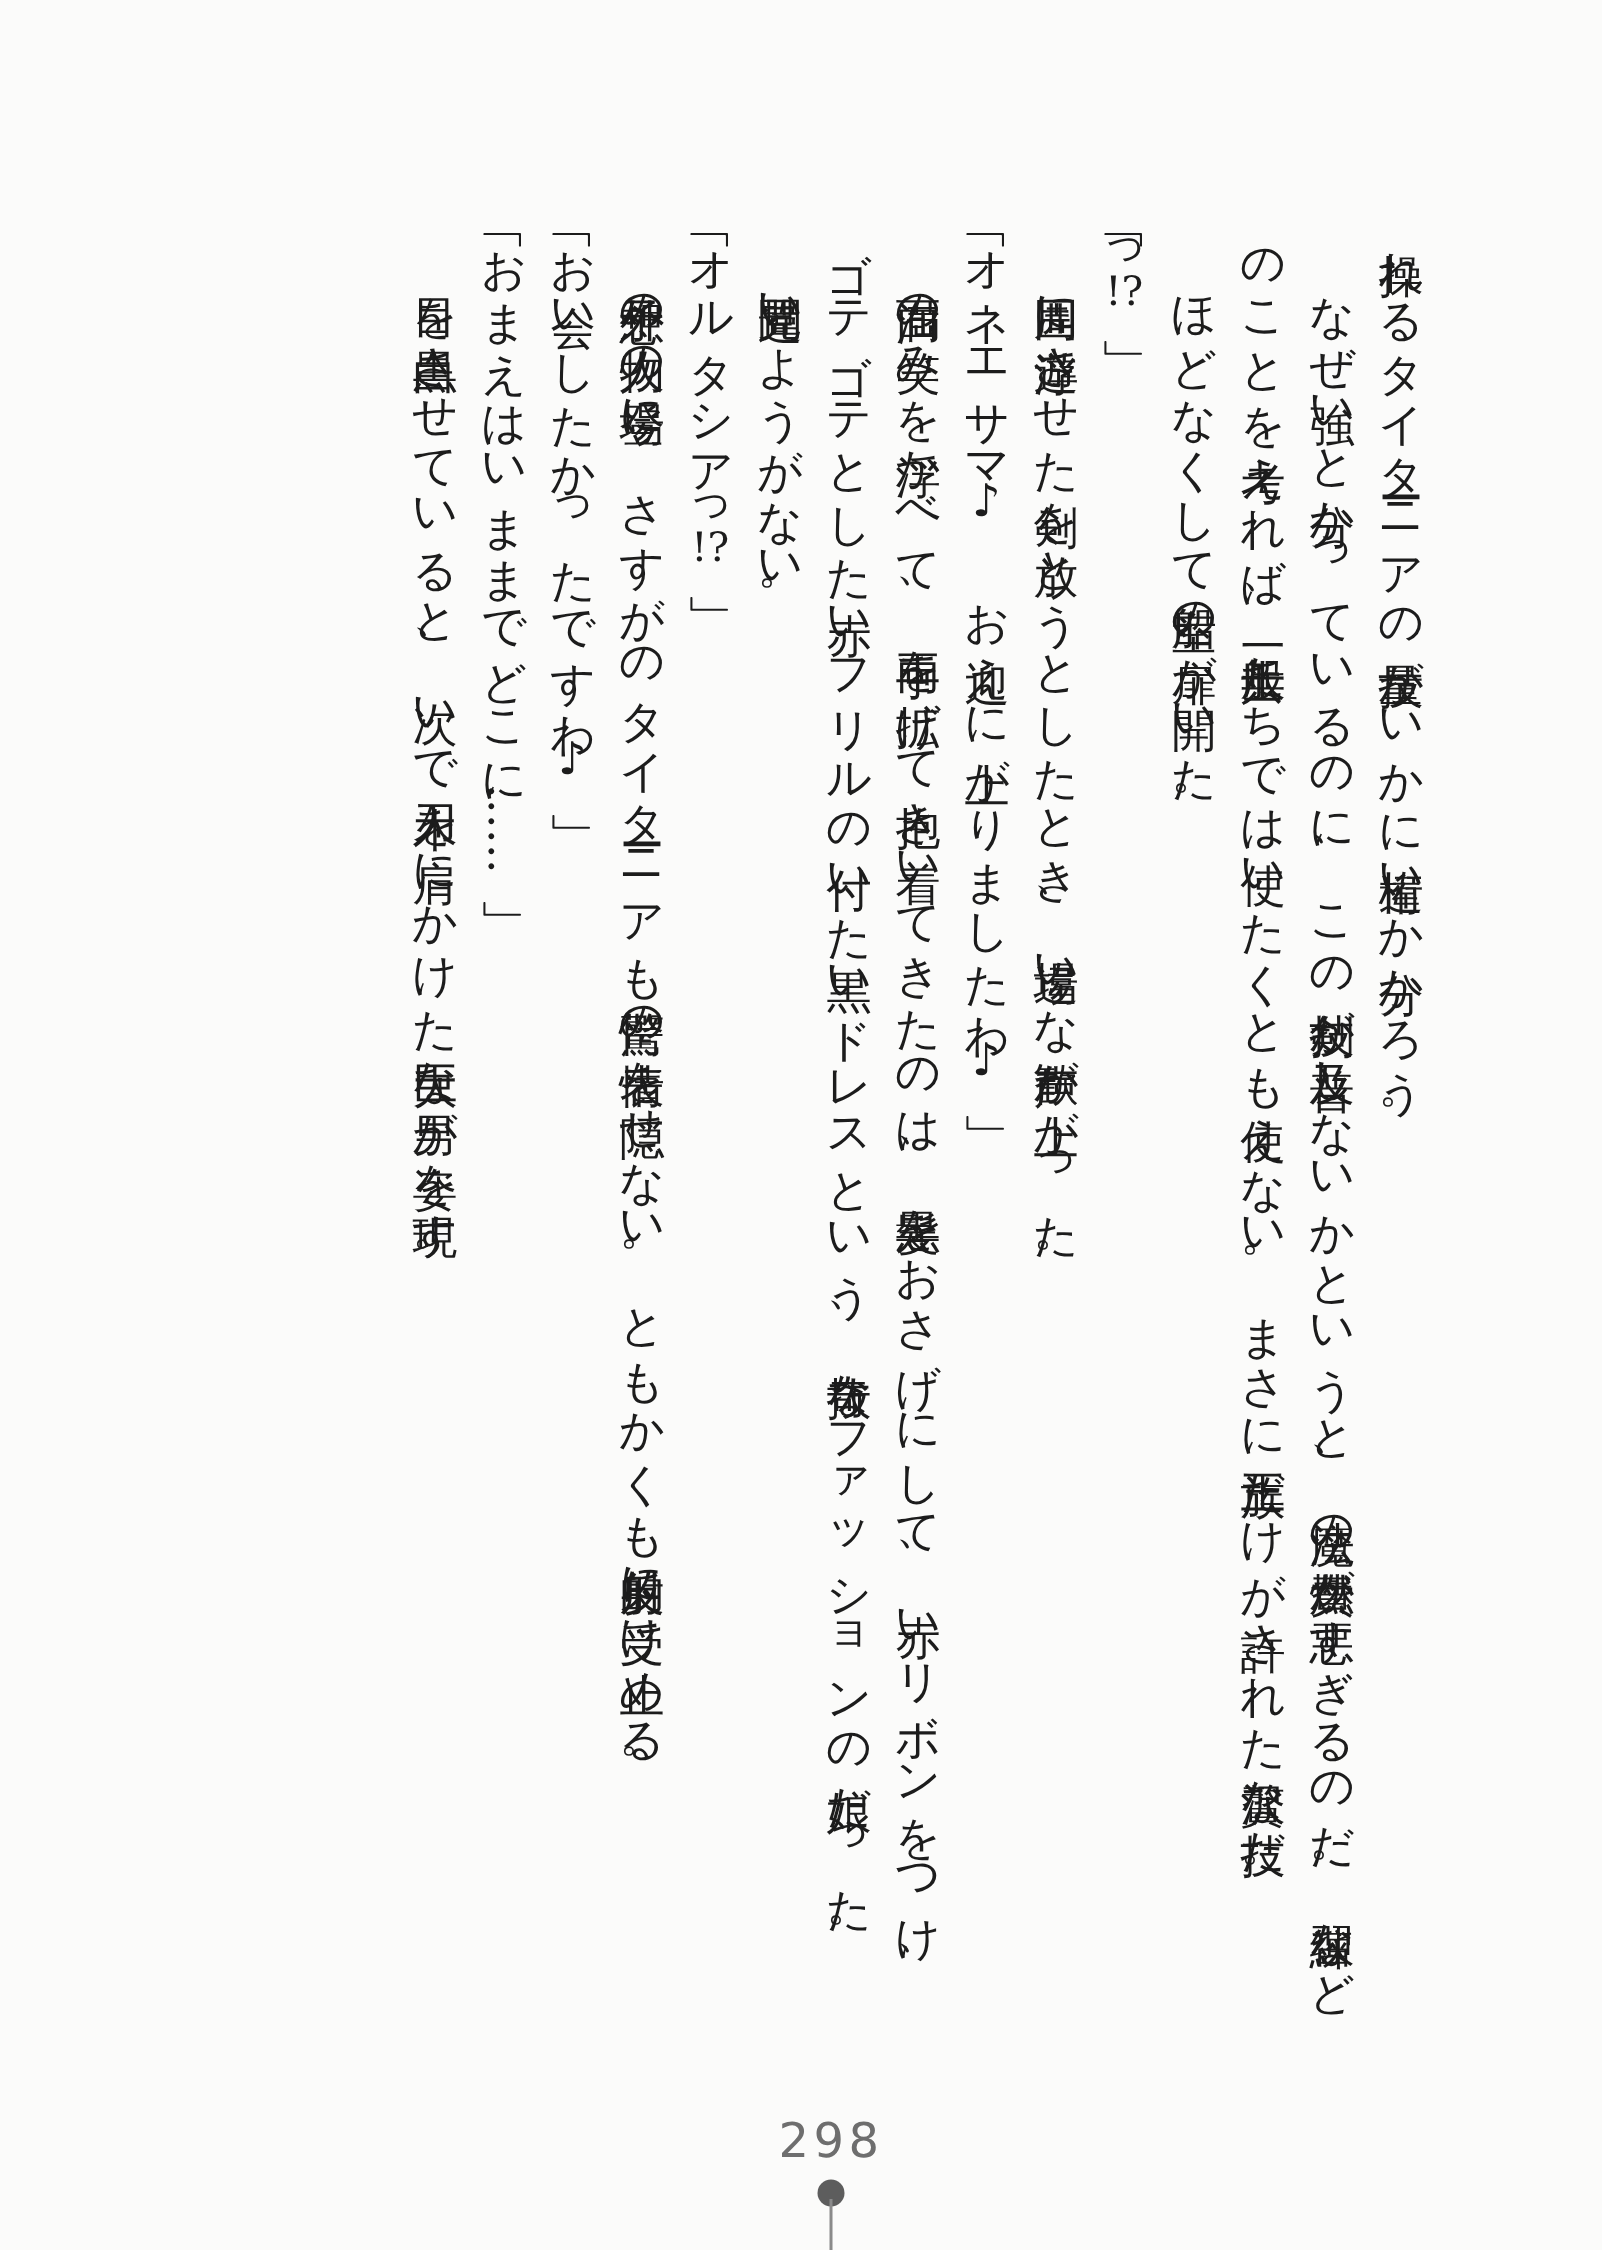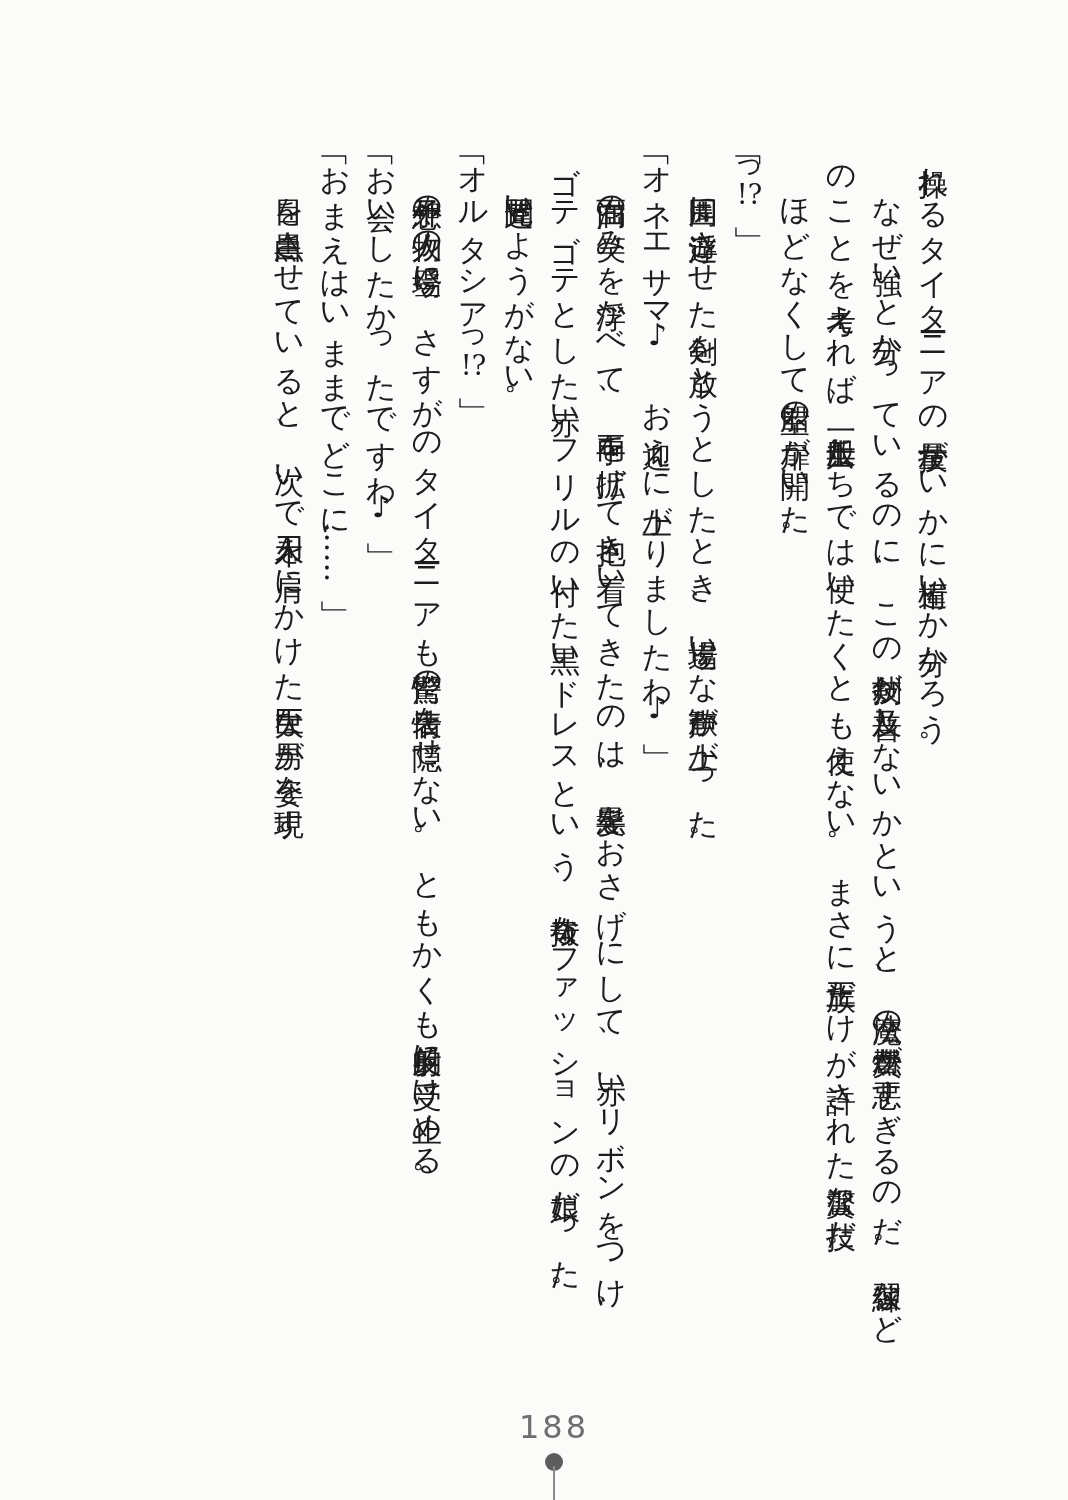--- a/index.html
+++ b/index.html
@@ -85,19 +85,19 @@
       <p class="para">「オネエサマ♪　お迎えに上がりましたわ♪」</p>
       <p class="para indent">満面の笑みを浮かべて、両手を拡げて抱き着いてきたのは、黒髪をおさげにして、赤いリボンをつけ、ゴテゴテとした赤いフリルの付いた黒いドレスという、奇抜なファッションの娘だった。</p>
       <p class="para indent">見間違いようがない。</p>
       <p class="para">「オルタシアっ<span class="tcy">!?</span>」</p>
       <p class="para indent">予想外の人物の登場に、さすがのタイターニアも驚愕の表情を隠せない。ともかくも反射的に受け止める。</p>
       <p class="para">「お会いしたかったですわ♪」</p>
       <p class="para">「おまえはいままでどこに……」</p>
       <p class="para indent">目を白黒させていると、次いで木刀を肩にかけた巨大な男が姿を現す。</p>
     </div>
 
-  <div class="page-number">188</div>
+  <div class="page-number">298</div>
 
   <div class="footer-dot"></div>
 
   <div class="footer-line"></div>
 
 </div>
 
 </body></html>

